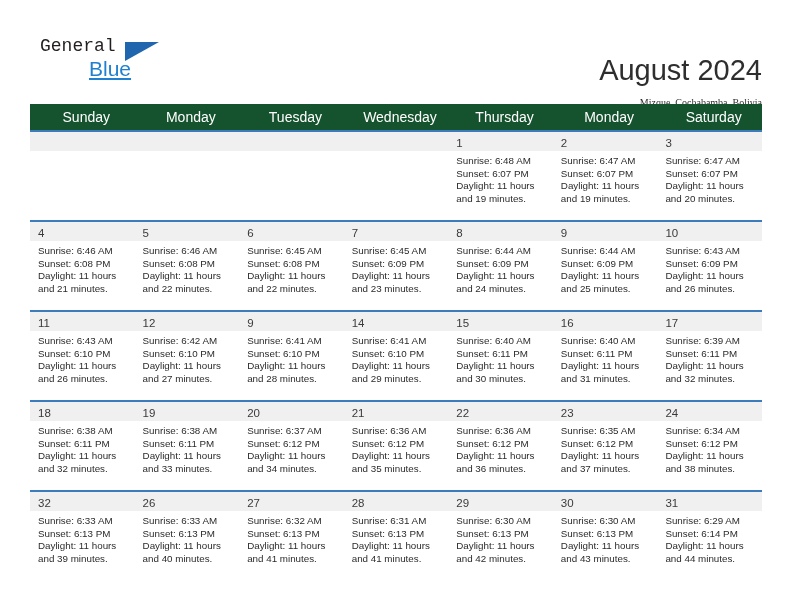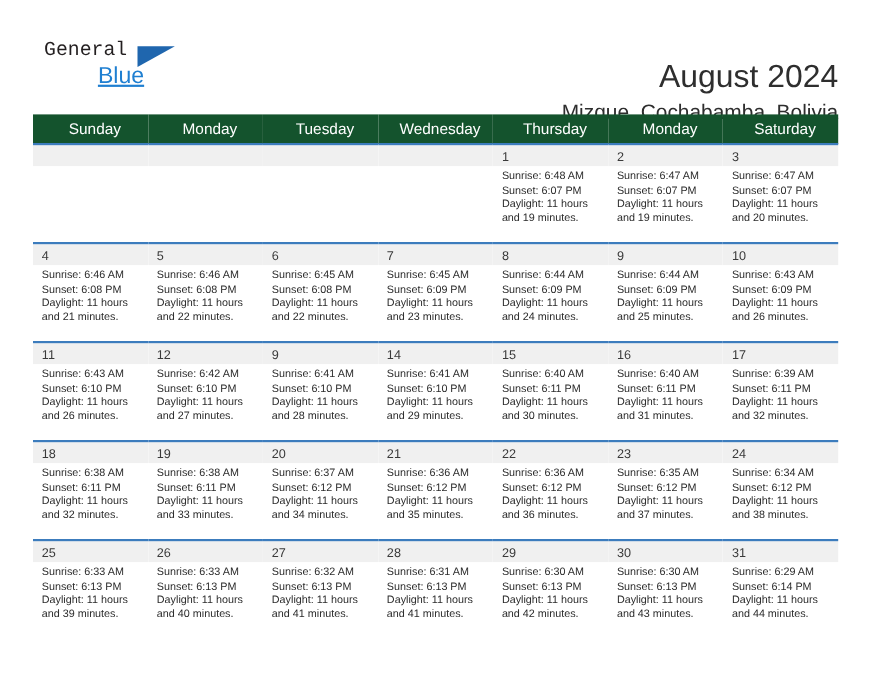--- a/index.html
+++ b/index.html
@@ -73,25 +73,26 @@
     margin-top: 24px;
   }
   .cal-title {
     font-size: 29px;
     color: #2e2e2e;
     font-weight: normal;
     line-height: 36px;
     white-space: nowrap;
   }
   .cal-subtitle {
-    font-size: 19px;
+    font-size: 10px;
     color: #2e2e2e;
     line-height: 22px;
     margin-top: 4px;
     white-space: nowrap;
+    font-family: Liberation Serif, serif;
   }
 
   
   .calendar {
     position: absolute;
     left: 30px;
     top: 104px;
     width: 732px;
   }
   table.cal {
@@ -405,21 +406,21 @@
               <div class="cellbody">
                 <div>Sunrise: 6:34 AM</div>
                 <div>Sunset: 6:12 PM</div>
                 <div>Daylight: 11 hours</div>
                 <div>and 38 minutes.</div>
               </div>
             </td>
           </tr>
           <tr>
             <td class="day">
-              <div class="datenum-band"><span class="datenum">25</span></div>
+              <div class="datenum-band"><span class="datenum">32</span></div>
               <div class="cellbody">
                 <div>Sunrise: 6:33 AM</div>
                 <div>Sunset: 6:13 PM</div>
                 <div>Daylight: 11 hours</div>
                 <div>and 39 minutes.</div>
               </div>
             </td>
             <td class="day">
               <div class="datenum-band"><span class="datenum">26</span></div>
               <div class="cellbody">

